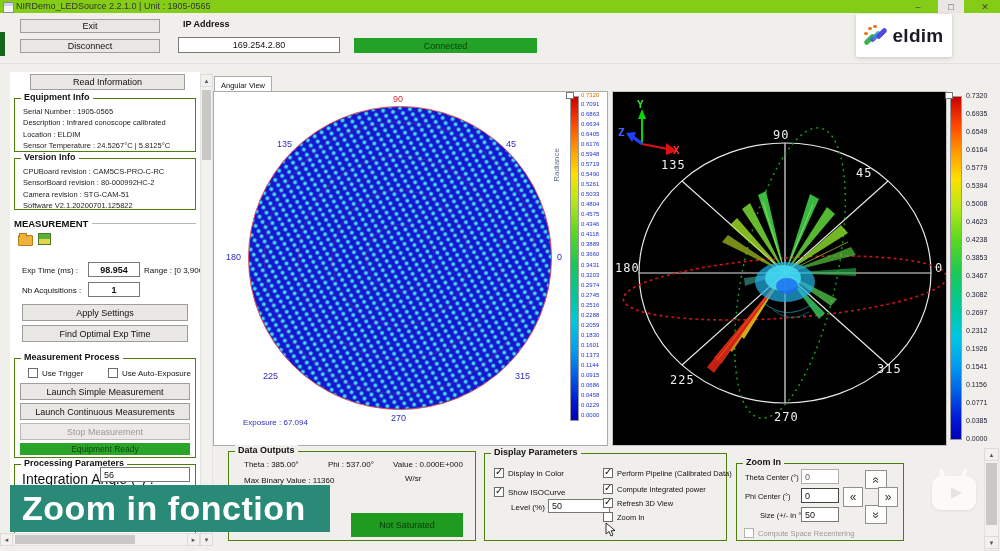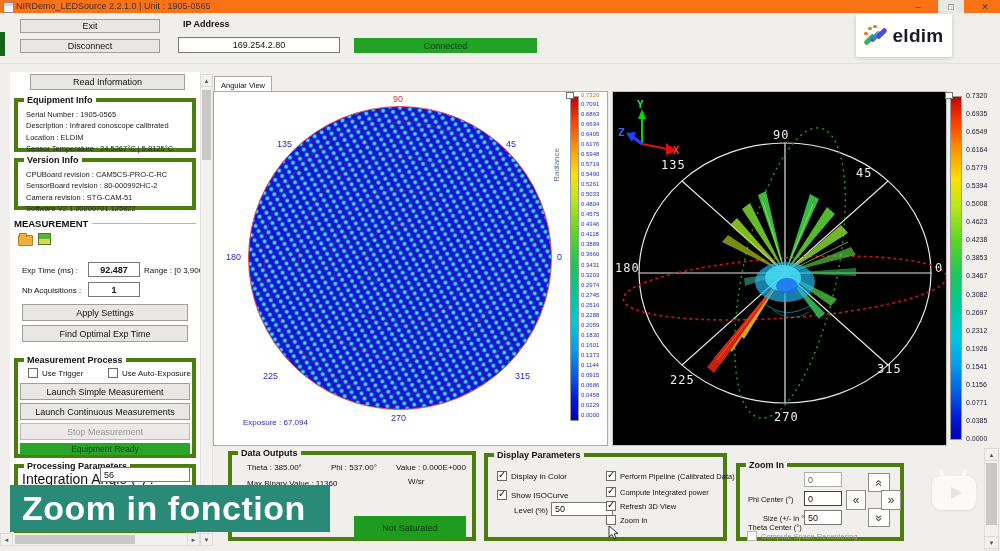--- a/index.html
+++ b/index.html
@@ -1,19 +1,19 @@
 <!DOCTYPE html>
 <html><head>
 <meta charset="utf-8">
 <style>
   html,body{margin:0;padding:0;background:#d8d6d4;}
   #app{position:relative;width:1000px;height:551px;background:#f1efec;overflow:hidden;
        font-family:"Liberation Sans","DejaVu Sans",sans-serif;color:#111;}
   
-  .titlebar{position:absolute;left:0;top:0;width:1000px;height:13px;background:#f97316;}
+  .titlebar{position:absolute;left:0;top:0;width:1000px;height:13px;background:#84cc16;}
   .title-text{position:absolute;left:16px;top:1px;font-size:9px;color:#333;white-space:nowrap;}
   .appicon{position:absolute;left:3px;top:2px;width:9px;height:9px;border:1px solid #8a8a9a;background:linear-gradient(180deg,#cdd3e0 30%,#f4f6fa 30%);}
   .winbtn{position:absolute;top:0;height:13px;width:26px;display:flex;align-items:center;justify-content:center;font-size:9px;color:#444;}
   .winbtn.max{background:#e9e7e4;}
   
   .toolbar-sep{position:absolute;left:0;top:63px;width:1000px;height:1px;background:#e2e0de;}
   .btn{position:absolute;background:#e9e7e4;border:1px solid #a09e9b;display:flex;align-items:center;justify-content:center;
        font-size:9px;color:#111;box-sizing:border-box;}
   .btn.disabled{color:#9b9997;background:#eceae8;border-color:#bdbbb9;}
   .inp{position:absolute;background:#fff;border:1px solid #7a7876;box-sizing:border-box;font-size:9px;display:flex;align-items:center;padding:0 3px;}
@@ -25,21 +25,21 @@
   .green-strip{position:absolute;left:0;top:32px;width:5px;height:24px;background:#15651c;}
   
   .brandcard{position:absolute;left:856px;top:14px;width:96px;height:43px;background:#fff;border-radius:2px;
              box-shadow:0 1px 4px rgba(0,0,0,.18);display:flex;align-items:center;justify-content:center;gap:6px;}
   .brandtext{font-size:19px;font-weight:bold;color:#1b1b28;letter-spacing:.3px;}
   .logo-icon{position:relative;width:22px;height:22px;display:inline-block;}
   .logo-icon .d{position:absolute;width:3.5px;height:3.5px;border-radius:50%;background:#e87820;}
   .logo-icon .b{position:absolute;width:5px;height:13px;border-radius:2.5px;transform:rotate(45deg);}
   
   .left-panel{position:absolute;left:10px;top:72px;width:190px;height:473px;background:#fff;}
-  .gb{position:absolute;border:4px solid #4d7c0f;box-sizing:border-box;}
+  .gb{position:absolute;border:1px solid #4d7c0f;box-sizing:border-box;}
   .gb .legend{position:absolute;top:-7px;left:6px;padding:0 3px;font-size:9px;font-weight:bold;background:#fff;white-space:nowrap;}
   .gb.gray .legend{background:#f1efec;}
   .info-lines{position:absolute;left:8px;top:7px;right:2px;}
   .info-lines span{display:block;font-size:7.5px;line-height:1.5;color:#222;white-space:nowrap;}
   .sec-head{position:absolute;display:flex;align-items:center;font-size:9.5px;font-weight:bold;}
   .sec-head:after{content:"";flex:1;height:1px;background:#b8b6b4;margin-left:4px;}
   .cb{position:absolute;width:10px;height:10px;background:#fff;border:1px solid #6b6b6b;box-sizing:border-box;}
   .cb.checked:after{content:"✓";position:absolute;left:0px;top:-3px;font-size:10px;font-weight:bold;color:#111;}
   .cb.disabled{border-color:#b5b3b1;}
   .cblbl{position:absolute;font-size:8px;white-space:nowrap;}
@@ -146,21 +146,21 @@
       </div>
   </div>
 
   <div class="sec-head" style="left:14px;top:218px;width:182px;">
     <span>MEASUREMENT</span>
   </div>
   <span class="icon-folder" style="left:18px;top:235px;"></span>
   <span class="icon-save" style="left:38px;top:233px;"></span>
 
   <span class="lbl" style="left:22px;top:266px;font-size:8px;">Exp Time (ms) :</span>
-  <div class="inp center bold" style="left:88px;top:262px;width:52px;height:15px;">92.487</div>
+  <div class="inp center bold" style="left:88px;top:262px;width:52px;height:15px;">98.954</div>
   <span class="lbl" style="left:144px;top:266px;font-size:8px;">Range : [0 3,900]</span>
   <span class="lbl" style="left:22px;top:286px;font-size:8px;">Nb Acquisitions :</span>
   <div class="inp center bold" style="left:88px;top:282px;width:52px;height:15px;">1</div>
   <div class="btn" style="left:22px;top:304px;width:166px;height:17px;">Apply Settings</div>
   <div class="btn" style="left:22px;top:325px;width:166px;height:17px;">Find Optimal Exp Time</div>
 
   <div class="gb" style="left:14px;top:358px;width:182px;height:100px;">
     <span class="legend">Measurement Process</span>
   </div>
   <span class="cb" style="left:28px;top:368px;"></span>
@@ -363,21 +363,21 @@
     <span class="cblbl" style="left:132px;top:45px;font-size:7.5px;">Refresh 3D View</span>
     <span class="cb" style="left:118px;top:58px;"></span>
     <span class="cblbl" style="left:132px;top:59px;font-size:7.5px;">Zoom In</span>
     <svg style="position:absolute;left:120px;top:68px;" width="11" height="15" viewBox="0 0 11 15">
       <path d="M1,1 L1,12 L4,9.5 L6,14 L8,13 L6.2,8.8 L10,8.5 Z" fill="#fff" stroke="#000" stroke-width="0.8"></path>
     </svg>
   </div>
 
   <div class="gb gray" style="left:736px;top:463px;width:168px;height:78px;">
     <span class="legend">Zoom In</span>
-    <span class="cblbl" style="left:8px;top:9px;font-size:7.5px;margin-top:47px;">Theta Center (°)</span>
+    <span class="cblbl" style="left:8px;top:9px;font-size:7.5px;">Theta Center (°)</span>
     <div class="inp" style="left:64px;top:5px;width:38px;height:15px;border-color:#b0aeac;color:#666;">0</div>
     <span class="cblbl" style="left:8px;top:28px;font-size:7.5px;">Phi Center (°)</span>
     <div class="inp" style="left:64px;top:24px;width:38px;height:15px;border-color:#444;">0</div>
     <span class="cblbl" style="left:8px;top:47px;font-size:7.5px;padding-left:15px;">Size (+/- in °)</span>
     <div class="inp" style="left:64px;top:43px;width:38px;height:15px;">50</div>
     <div class="chevbtn" style="left:106px;top:23px;width:20px;height:20px;">«</div>
     <div class="chevbtn" style="left:128px;top:6px;width:22px;height:19px;">
         <span style="transform:rotate(90deg);display:inline-block;">«</span>
       </div>
     <div class="chevbtn" style="left:128px;top:41px;width:22px;height:19px;">

